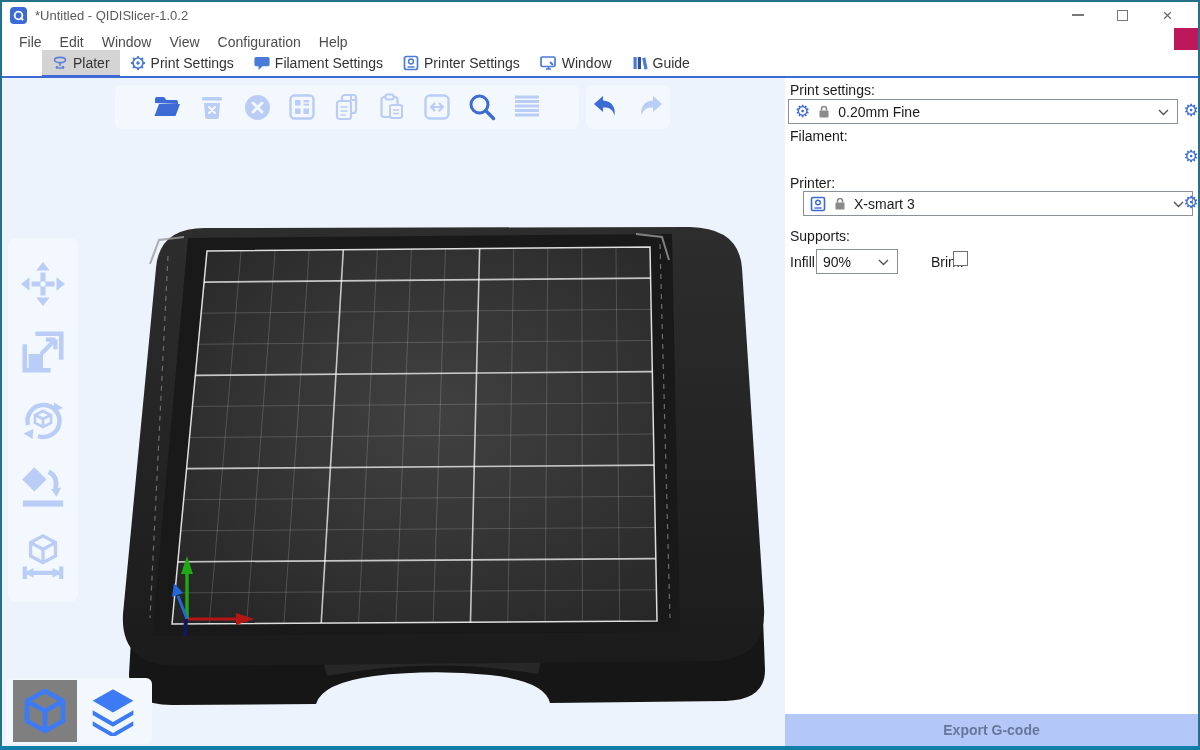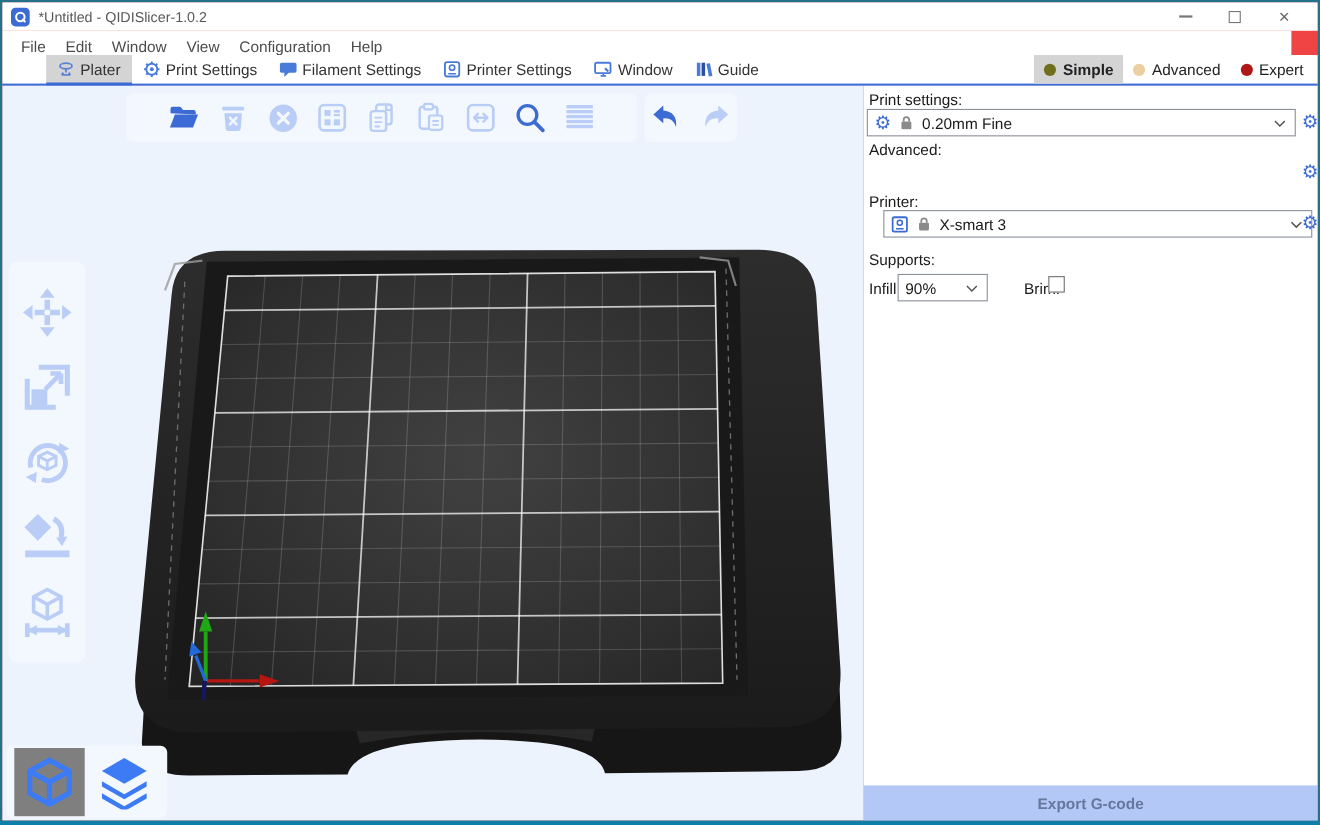--- a/index.html
+++ b/index.html
@@ -1,17 +1,17 @@
 <!DOCTYPE html>
 <html style="--accent: #3c6bd6; --accent-bright: #3d7bf5; --disabled: #b9cdf6; --window-border: #25718a; --window-border-bottom: #0f7fa8; --vpbg: #edf3fc; --tabsel: #d4d4d4; --export-bg: #b4c8f7; --export-text: #65779c;"><head>
 <meta charset="utf-8">
 <style>
   * { margin:0; padding:0; box-sizing:border-box; }
   html,body { width:1200px; height:750px; font-family:"Liberation Sans", sans-serif; }
-  #app { position:relative; width:1200px; height:750px; background:#ef4444; overflow:hidden; }
+  #app { position:relative; width:1200px; height:750px; background:#be185d; overflow:hidden; }
 
   .edge { position:absolute; background:var(--window-border); z-index:50; }
   #edge-top{left:0;top:0;width:1200px;height:2px;}
   #edge-left{left:0;top:0;width:2px;height:750px;}
   #edge-right{left:1198px;top:0;width:2px;height:750px;}
   #edge-bottom{left:0;top:746px;width:1200px;height:4px;background:var(--window-border-bottom);}
 
   
   #titlebar { position:absolute; left:2px; top:2px; width:1196px; height:26px; background:#fff;
               display:flex; align-items:center; padding-left:8px; }
@@ -152,34 +152,20 @@
         </svg>
       <span>Window</span>
     </div>
     <div class="tab">
       <svg width="16" height="16" viewBox="0 0 16 16">
           <rect x="1.5" y="2" width="3.2" height="12" fill="#4a7bd9"></rect>
           <rect x="5.8" y="2" width="3.2" height="12" fill="#2c4fa0"></rect>
           <path d="M10.2 3 l3.2 -0.6 2.2 11.6 -3.2 0.6 Z" fill="#4a7bd9"></path>
         </svg>
       <span>Guide</span>
-    </div>
-    <div id="mode-group">
-      <div class="mode selected">
-        <span class="mode-dot" style="background: rgb(111, 111, 29);"></span>
-        <span>Simple</span>
-      </div>
-      <div class="mode">
-        <span class="mode-dot" style="background: rgb(236, 207, 160);"></span>
-        <span>Advanced</span>
-      </div>
-      <div class="mode">
-        <span class="mode-dot" style="background: rgb(176, 24, 24);"></span>
-        <span>Expert</span>
-      </div>
     </div>
   </div>
 
   <div id="viewport">
 
     <svg id="bed-svg" width="783" height="668" viewBox="0 0 783 668">
       <defs>
         <linearGradient id="trayGrad" x1="0" y1="0" x2="0" y2="1">
           <stop offset="0" stop-color="#2d2d2d"></stop>
             <stop offset="1" stop-color="#1b1b1b"></stop>
@@ -405,21 +391,21 @@
           <rect x="1.5" y="5.5" width="9" height="7" rx="1" fill="#8a8a8a"></rect>
           <path d="M3.5 5.5 V4 a2.5 2.5 0 0 1 5 0 V5.5" fill="none" stroke="#8a8a8a" stroke-width="1.6"></path>
         </svg>
       <span class="value">0.20mm Fine</span>
       <svg class="chevron" width="11" height="7" viewBox="0 0 11 7">
           <path d="M1 1 L5.5 5.5 L10 1" fill="none" stroke="#555" stroke-width="1.4"></path>
         </svg>
     </div>
     <button class="gear-btn" style="left:397px;top:24px;">⚙</button>
 
-    <span class="rp-label" style="left:5px;top:50px;">Advanced:</span>
+    <span class="rp-label" style="left:5px;top:50px;">Filament:</span>
     <button class="gear-btn" style="left:397px;top:70px;">⚙</button>
 
     <span class="rp-label" style="left:5px;top:97px;">Printer:</span>
     <div class="combo" style="left:18px;top:113px;width:390px;">
       <svg width="16" height="16" viewBox="0 0 16 16">
           <rect x="1.5" y="1.5" width="13" height="13" rx="1.5" fill="none" stroke="#3c6bd6" stroke-width="1.6"></rect>
           <circle cx="8" cy="6.5" r="2.3" fill="none" stroke="#3c6bd6" stroke-width="1.4"></circle>
           <path d="M4.5 12 h7" stroke="#3c6bd6" stroke-width="1.4"></path>
         </svg>
       <svg width="12" height="13" viewBox="0 0 12 13">

